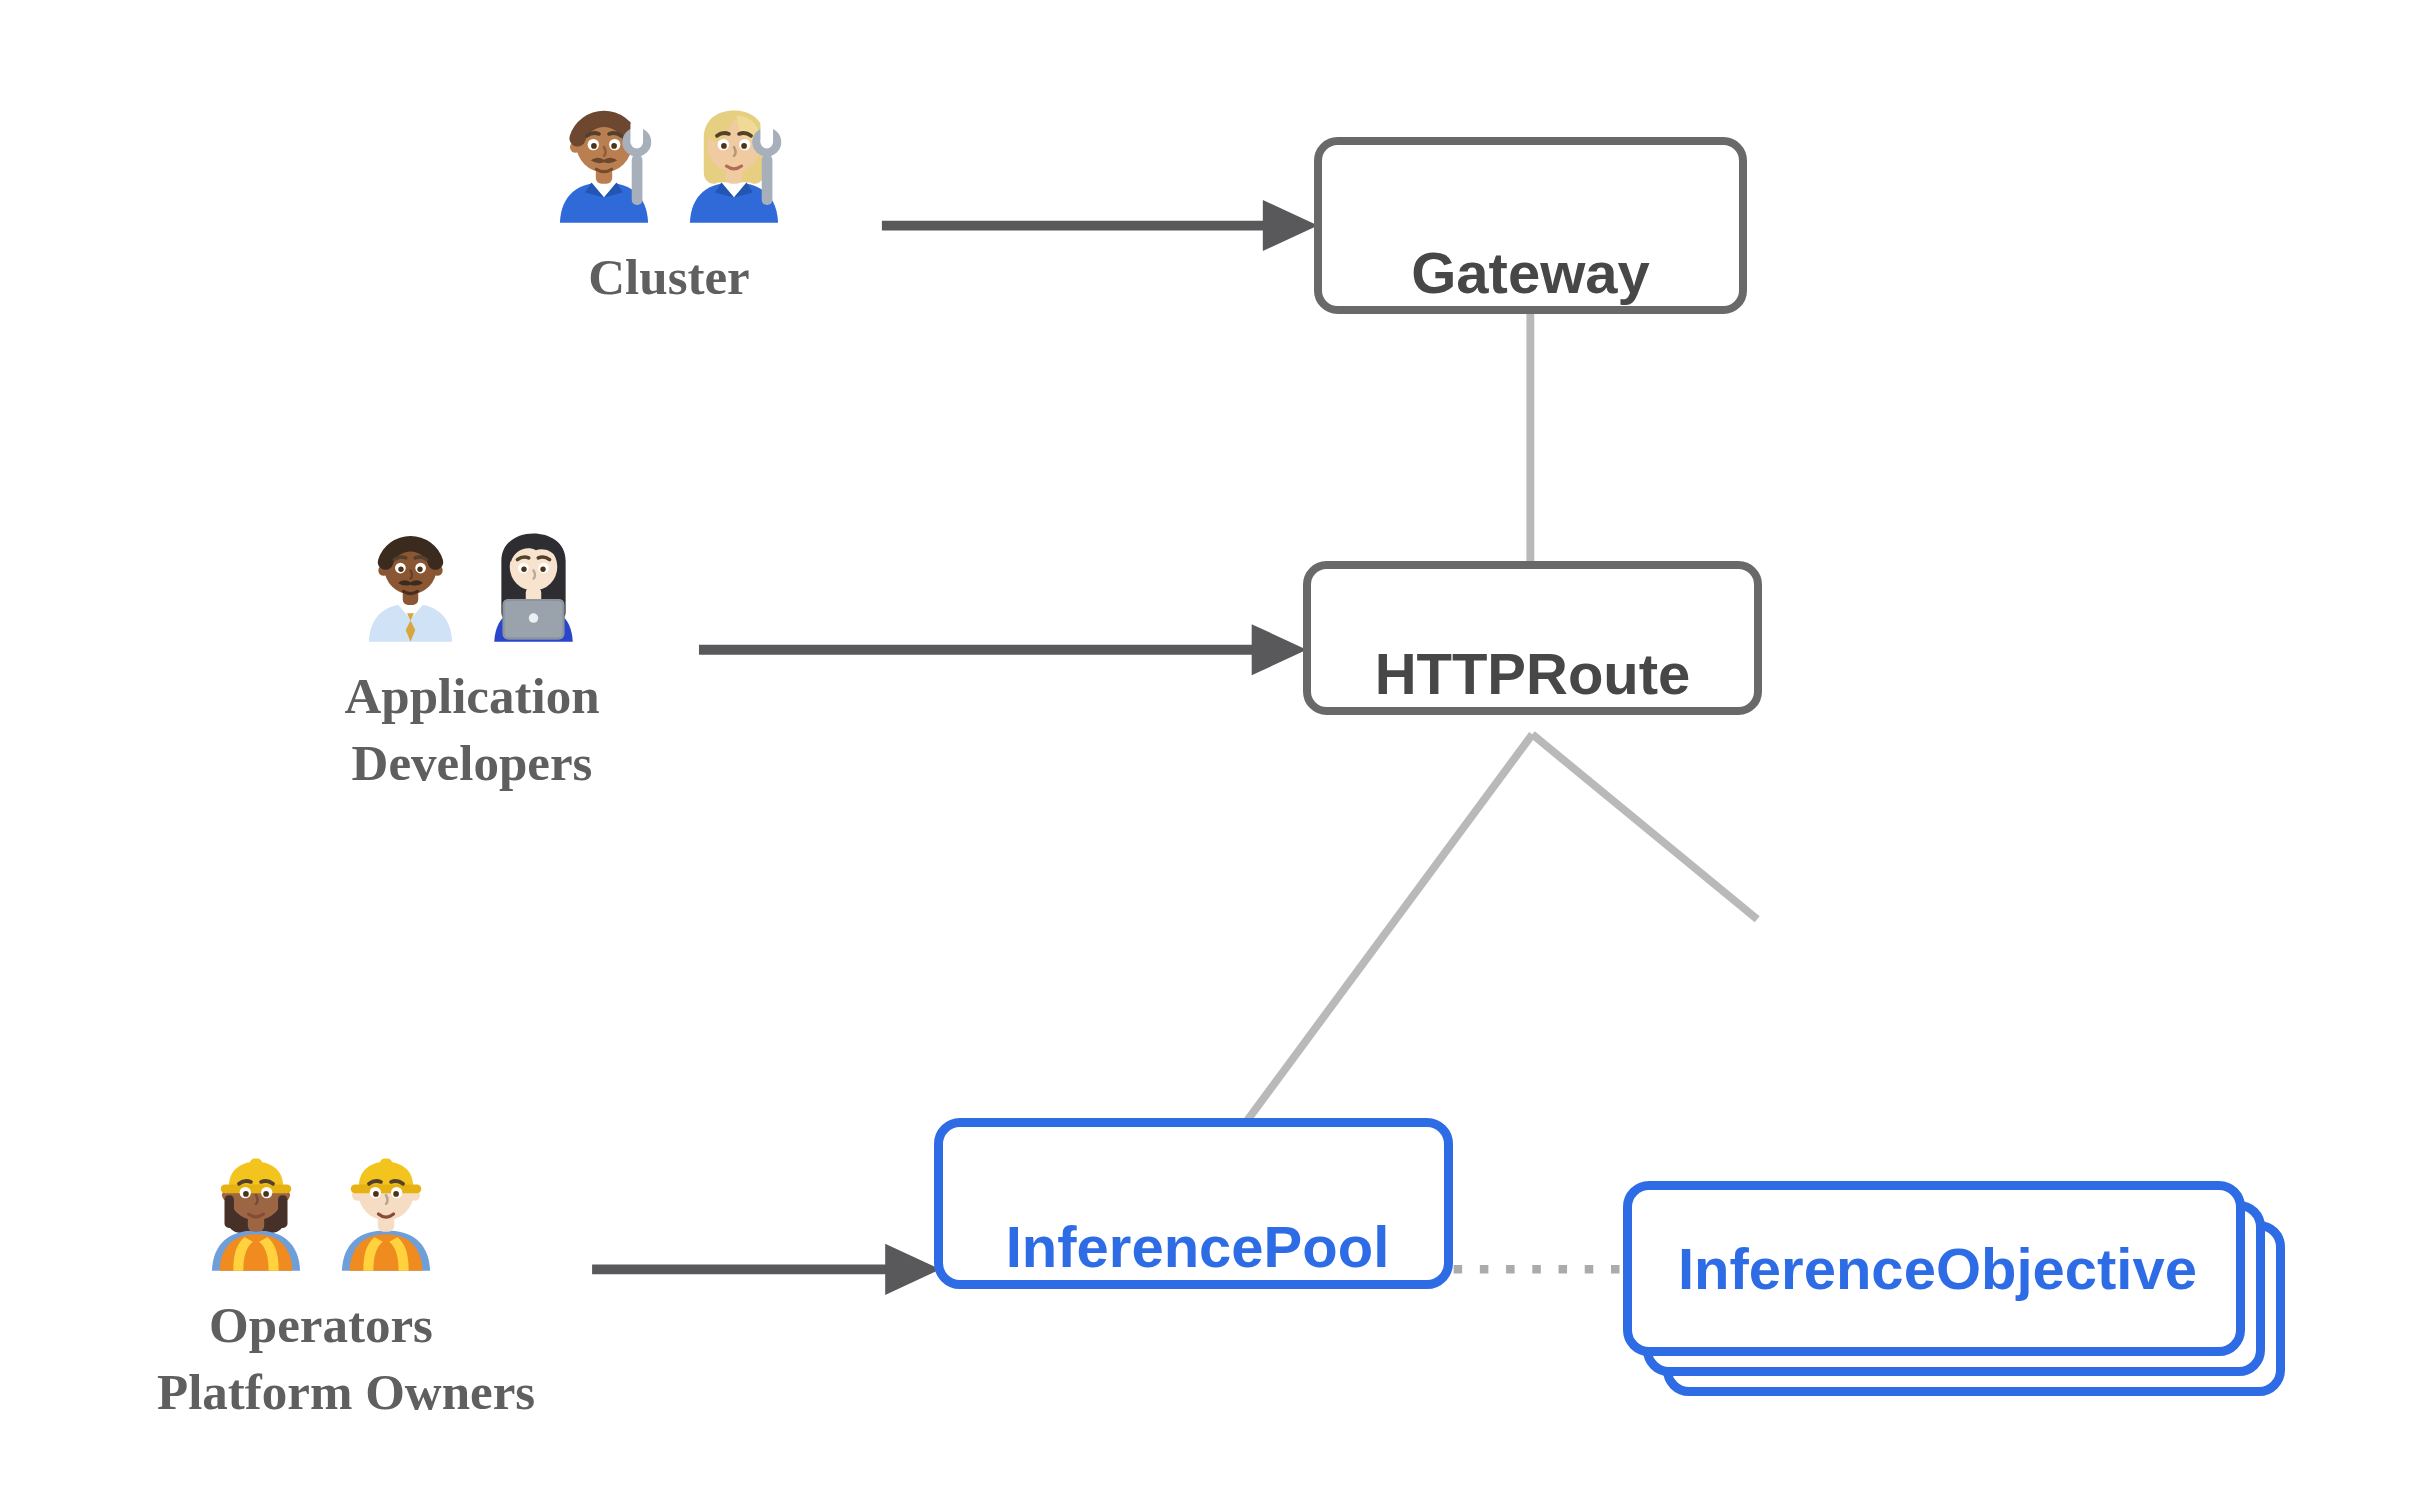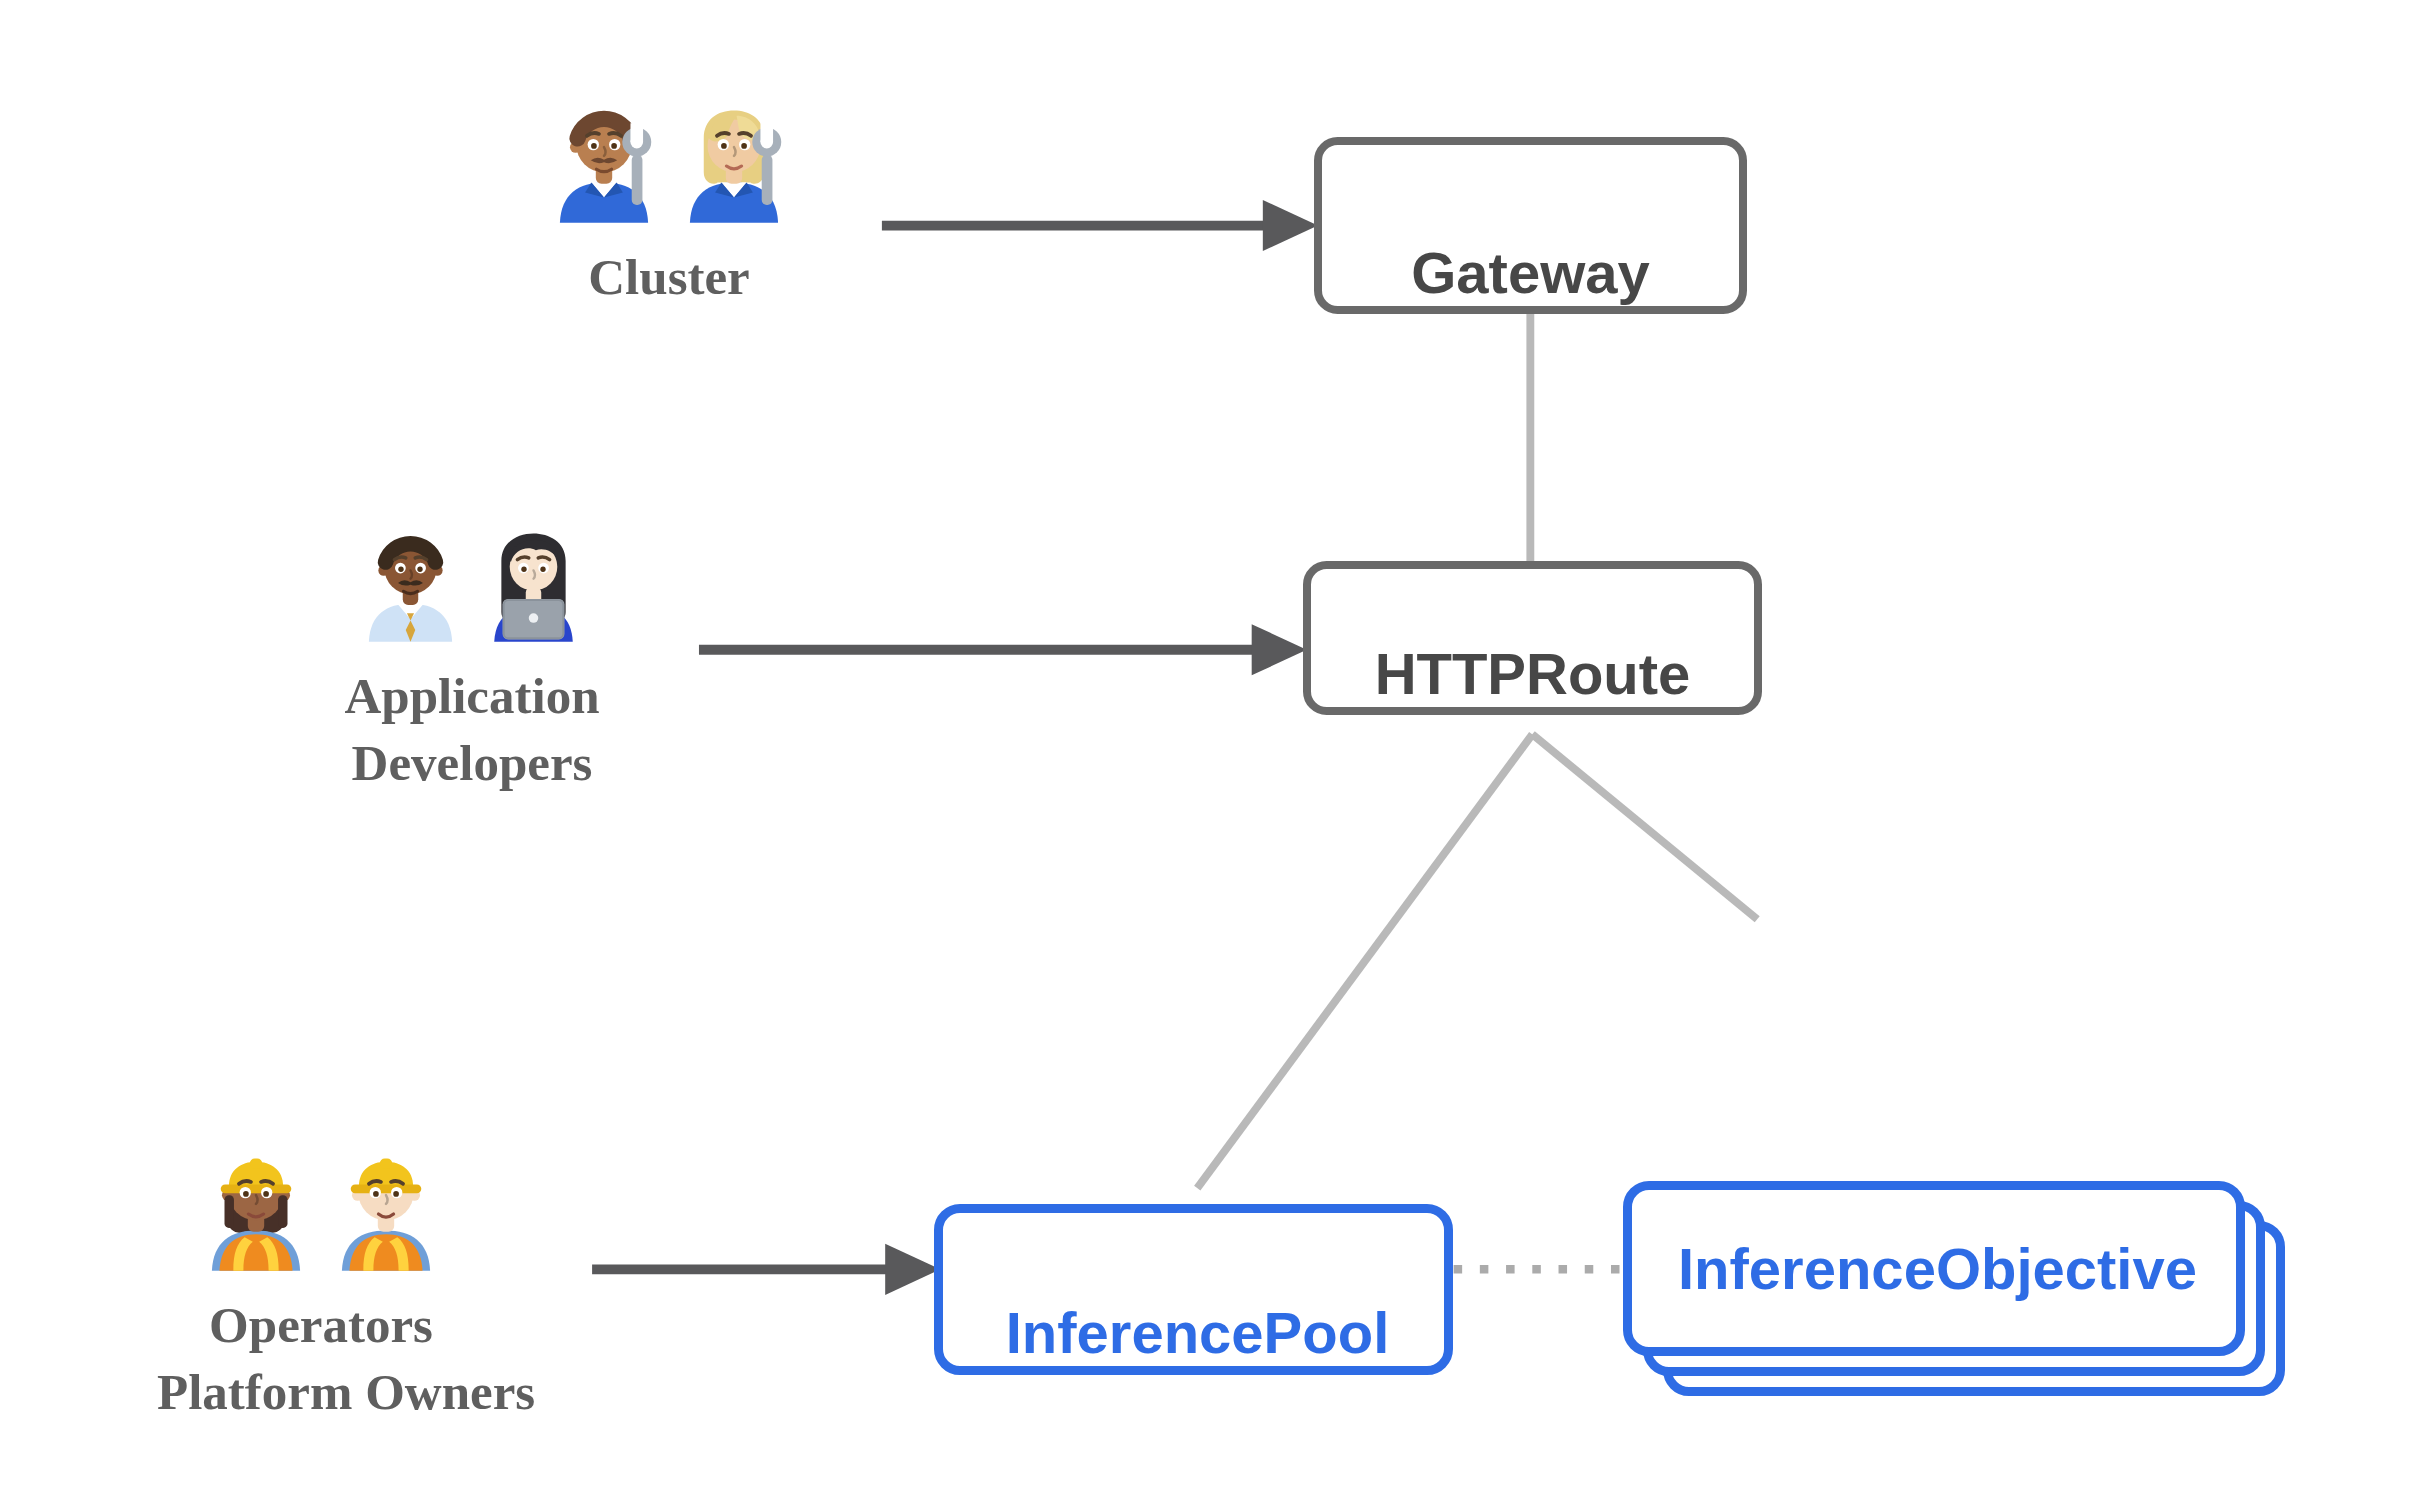--- a/index.html
+++ b/index.html
@@ -16,21 +16,21 @@
   .arrow-shaft{stroke:var(--arrow);stroke-width:15;}
   .arrow-head{fill:var(--arrow);stroke:none;}
   .box{position:absolute;z-index:2;box-sizing:border-box;background:#fff;
        border:8.5px solid var(--box-border);border-radius:23.6px;
        display:flex;align-items:flex-end;justify-content:center;
        font-size:58px;font-weight:bold;color:var(--box-text);white-space:nowrap;}
   .box.blue{border:9.2px solid var(--blue);border-radius:26px;color:var(--blue);}
   #gateway{left:1314px;top:137px;width:433px;height:177px;}
   #httproute{left:1303px;top:561px;width:459px;height:154px;}
   #service{left:1523px;top:915px;width:480px;height:177px;}
-  #inference-pool{left:934px;top:1204px;width:519px;height:171px;padding-left:8px;}
+  #inference-pool{left:934px;top:1118px;width:519px;height:171px;padding-left:8px;}
   .stack-layer{position:absolute;box-sizing:border-box;width:622px;height:175px;
        border:9.2px solid var(--blue);border-radius:26px;background:#fff;}
   #objective-back2{left:1663px;top:1221px;z-index:1;}
   #objective-back1{left:1643px;top:1201px;z-index:1;}
   #objective-front{left:1623px;top:1181px;z-index:2;display:flex;align-items:center;
        justify-content:center;font-size:58px;font-weight:bold;color:var(--blue);white-space:nowrap;padding-left:7px;}
   .actor{position:absolute;z-index:2;text-align:center;width:328px;font-family:Liberation Serif, serif;}
   .actor .icons{display:flex;justify-content:center;align-items:flex-end;gap:3.9px;}
   .actor .label{font-size:51px;font-weight:bold;color:var(--label-text);
        line-height:1.32;margin-top:19.7px;white-space:nowrap;}

